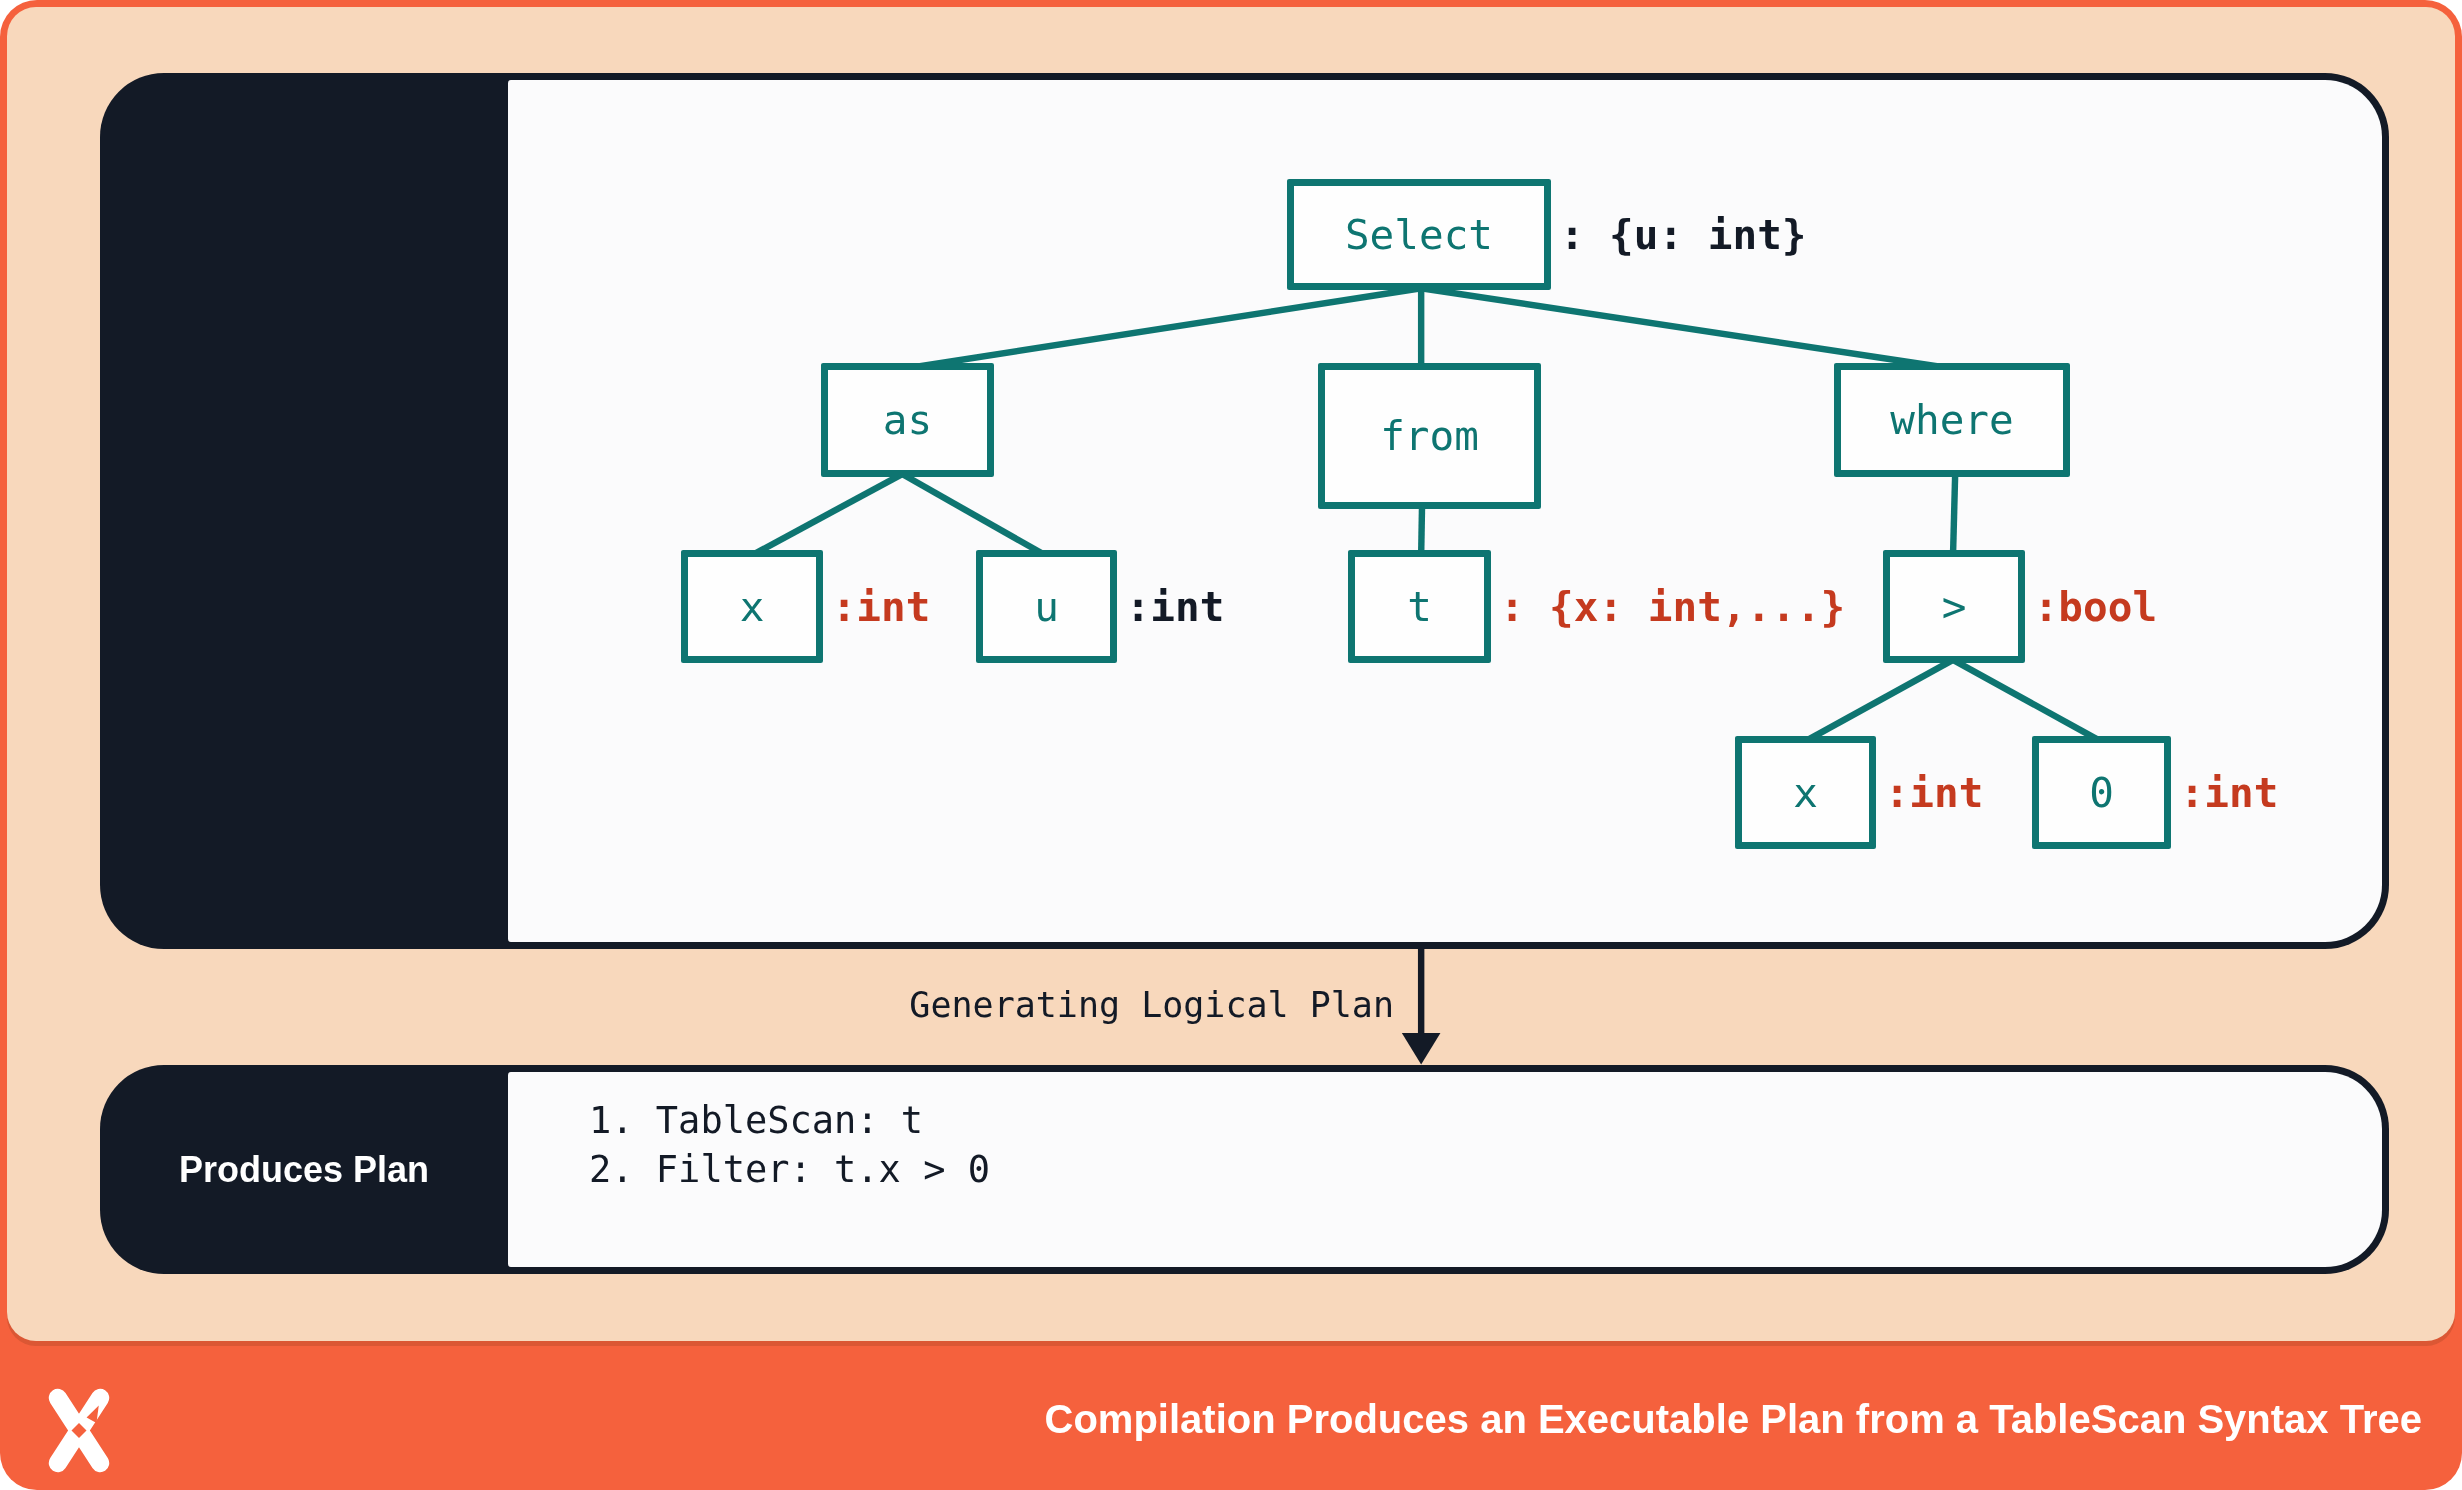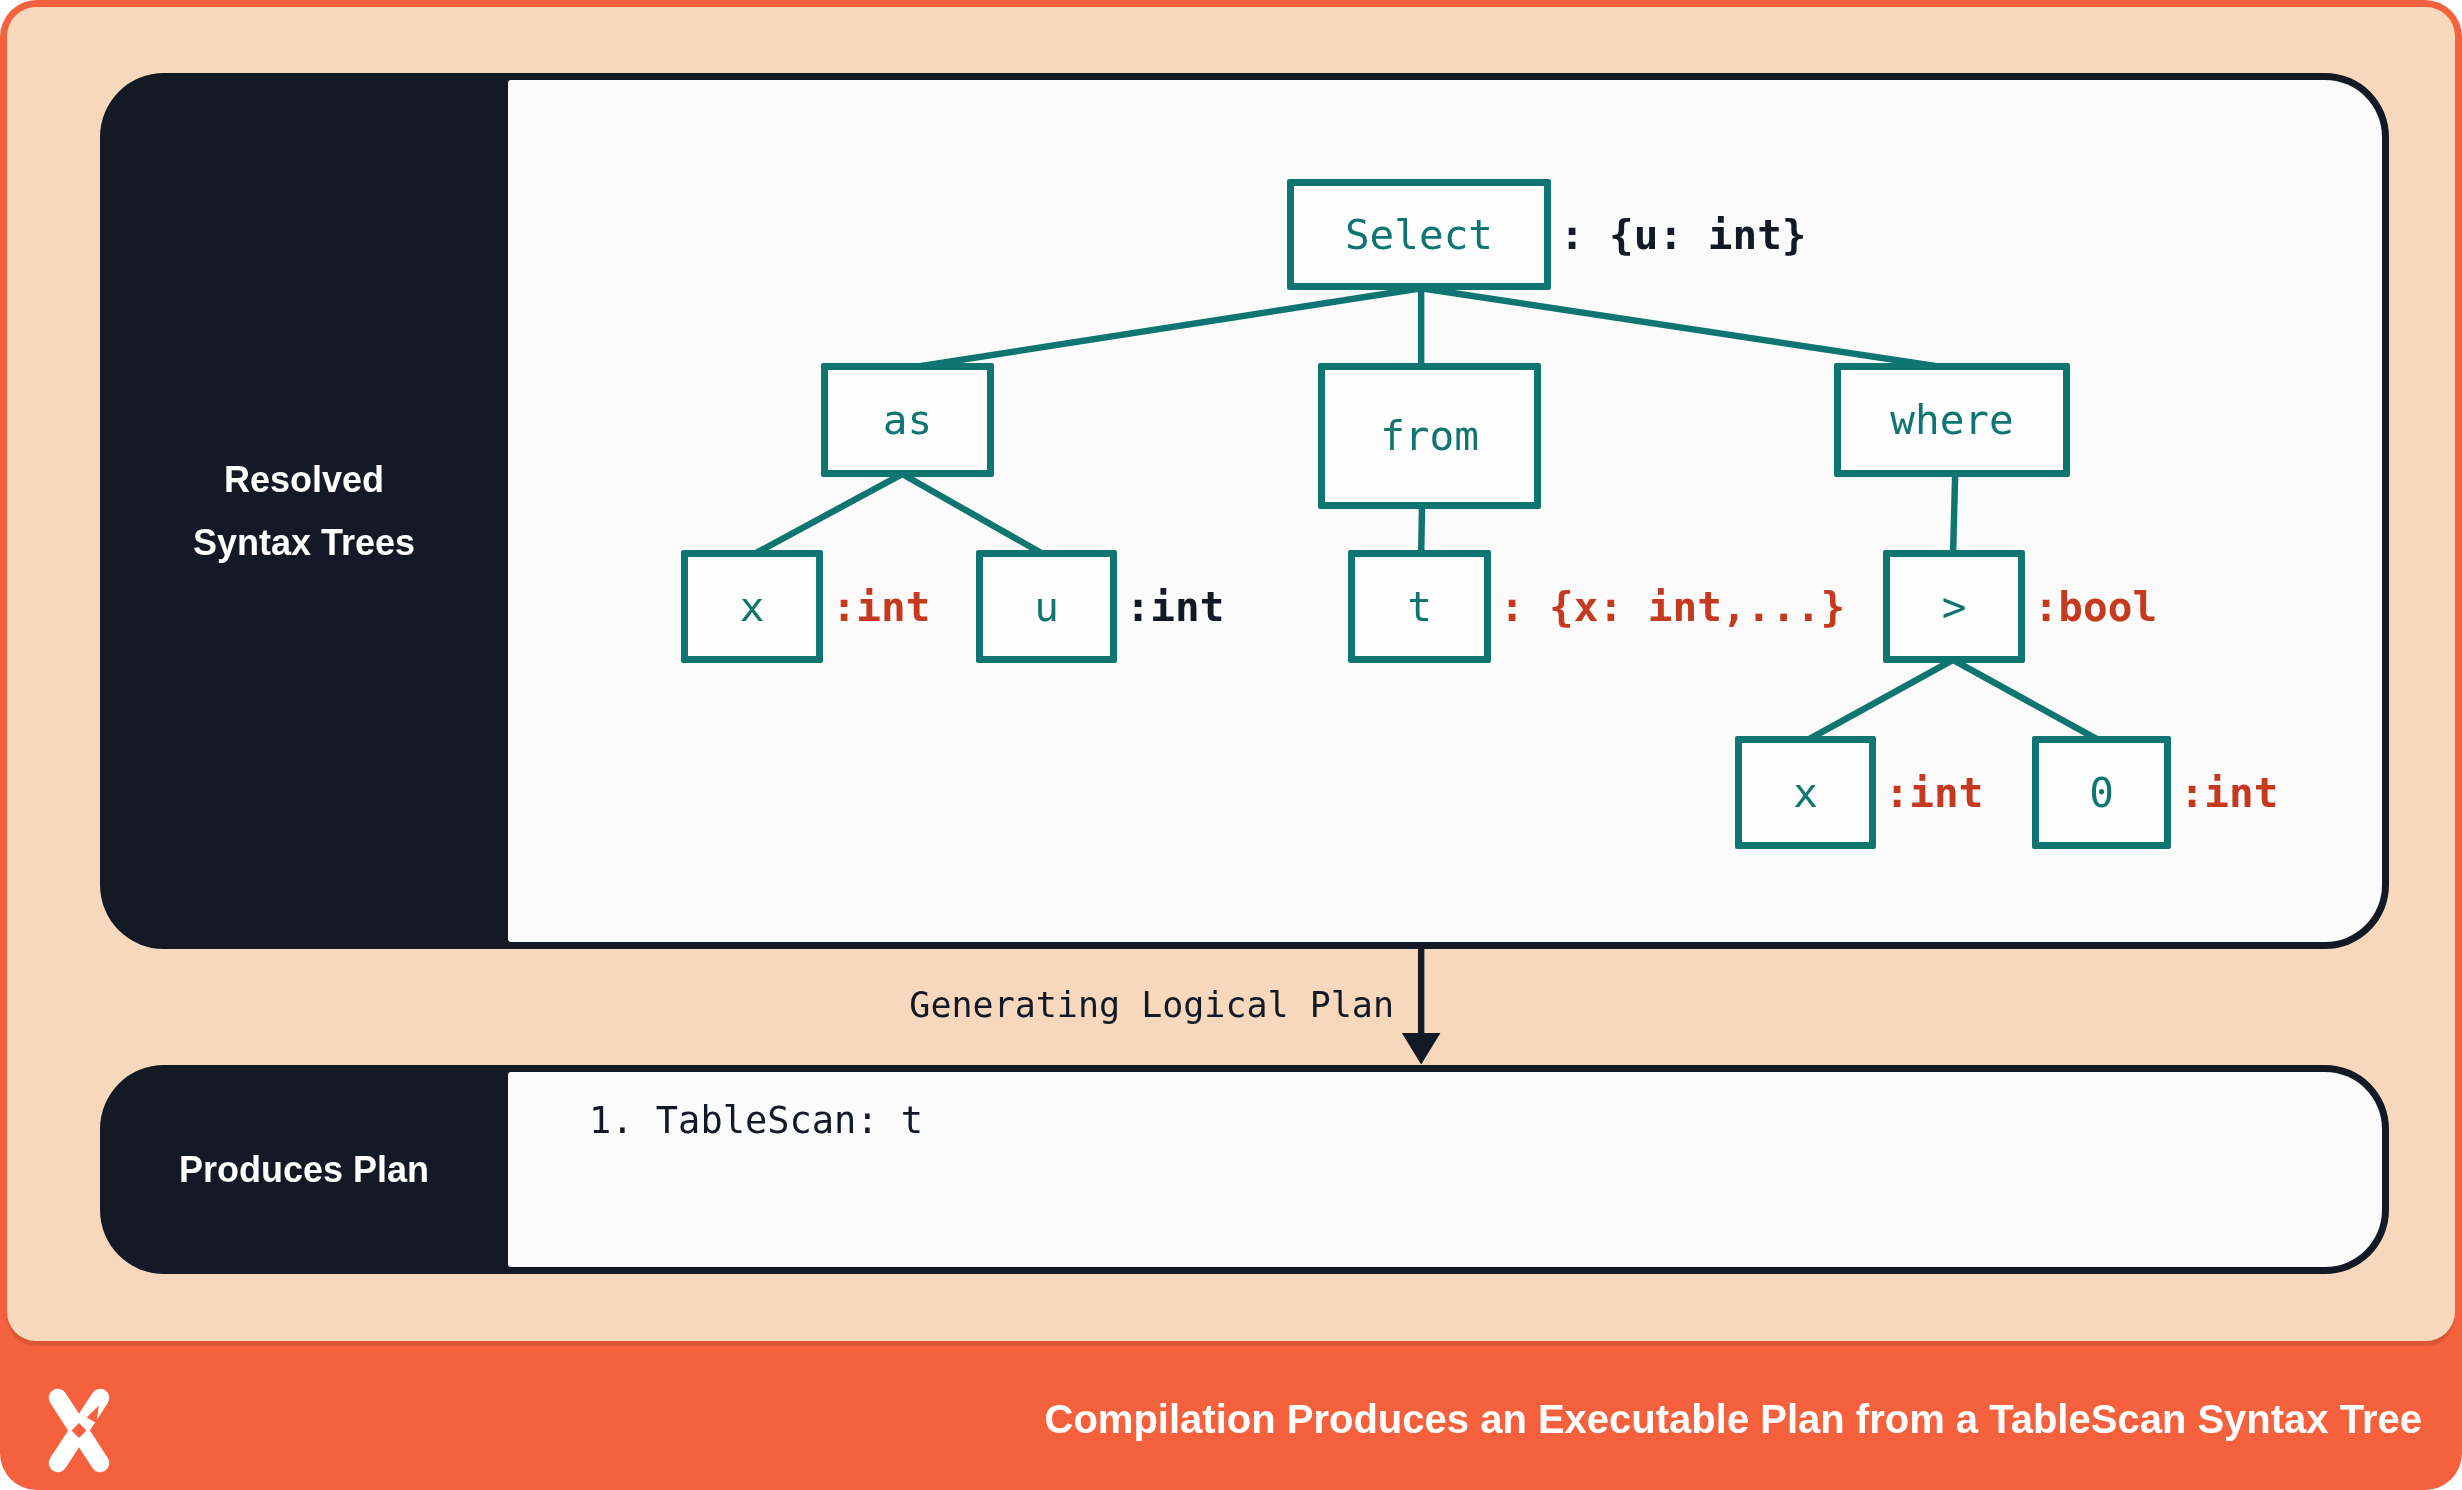--- a/index.html
+++ b/index.html
@@ -35,23 +35,20 @@
   .brand{position:absolute;left:41px;top:1387px;width:76px;height:87px}
 </style>
 </head>
 <body>
 
 <div class="page">
   <div class="card"></div>
 
   <div class="panel rst">
     <div class="panel-body"></div>
-    <div class="panel-side">
-      <div class="side-label">Resolved Syntax Trees</div>
-    </div>
   </div>
 
   <div class="panel lp">
     <div class="panel-body"></div>
     <div class="panel-side">
       <div class="side-label">Produces Plan</div>
     </div>
   </div>
 
   <svg class="overlay" viewBox="0 0 3444 2084" width="2462" height="1490">
@@ -107,20 +104,21 @@
   </div>
 
   <div class="arrow-label">Generating Logical Plan</div>
   <svg class="overlay" viewBox="0 0 3444 2084" width="2462" height="1490">
     <line x1="1988" y1="1327" x2="1988" y2="1452" stroke="#131A26" stroke-width="9"></line>
     <polygon points="1961,1445 2015,1445 1988,1489" fill="#131A26"></polygon>
   </svg>
 
   <div class="lp-steps">
     <div class="lp-step">1. TableScan: t</div>
+    <div class="lp-step">2. Filter: t.x &gt; 0</div>
   </div>
 
   <svg class="brand" viewBox="0 0 100 114">
     <g fill="#ffffff">
       <rect x="38" y="-6" width="24" height="126" rx="12" transform="rotate(33 50 57)"></rect>
       <rect x="38" y="-6" width="24" height="126" rx="12" transform="rotate(-33 50 57)"></rect>
     </g>
     <rect x="43" y="50" width="14" height="14" transform="rotate(45 50 57)" fill="#F5613D"></rect>
     <path d="M60 40 L76 24 L73 47 Z" fill="#F5613D"></path>
   </svg>

